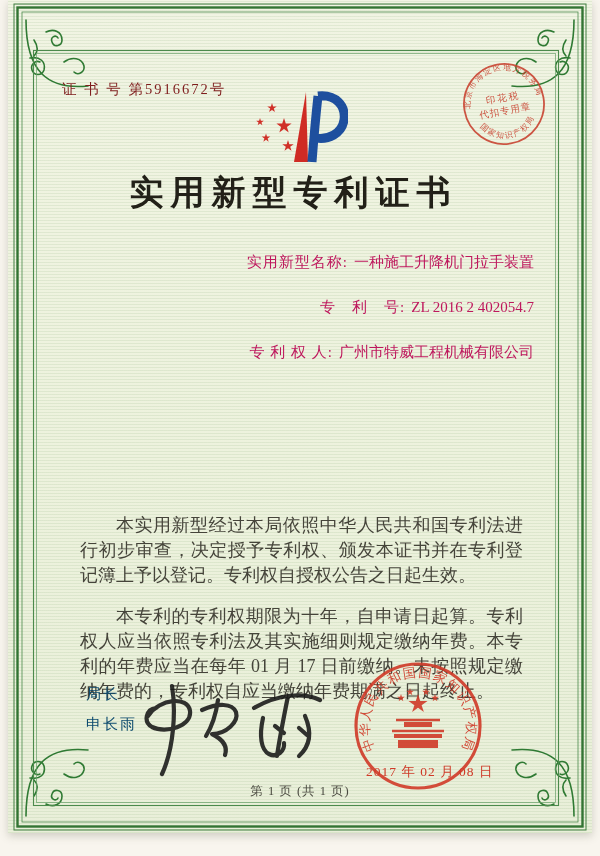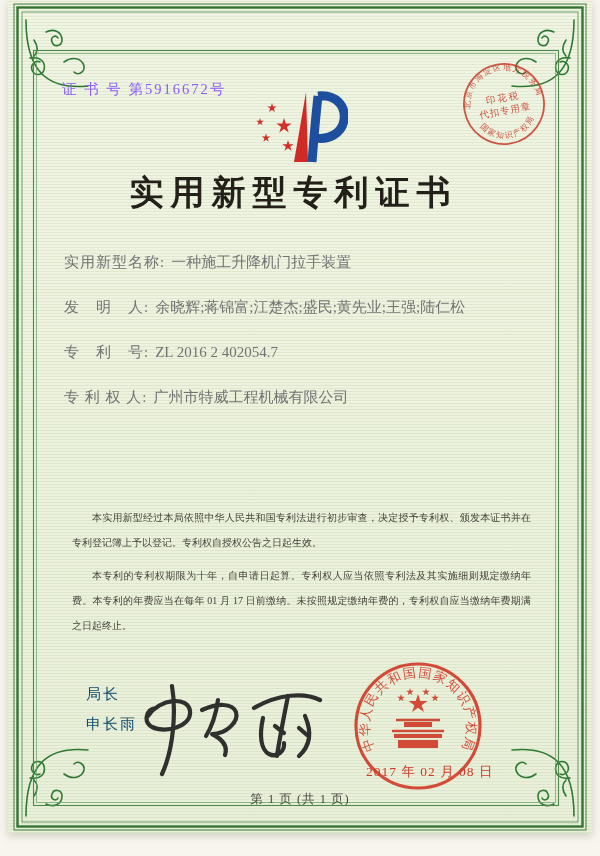--- a/index.html
+++ b/index.html
@@ -11,43 +11,43 @@
   .paper{
     position:absolute;left:8px;top:0;width:584px;height:833px;
     background:
       repeating-linear-gradient(0deg, rgba(125,165,110,0.14) 0 1px, rgba(0,0,0,0) 1px 3px),
       linear-gradient(180deg,#f1f4e3 0%,#edf2dd 55%,#e9efd9 100%);
     box-shadow:0 3px 8px rgba(90,90,70,0.25);
   }
   .border-svg{position:absolute;left:0;top:0;}
   .abs{position:absolute;}
   .cert-no{
-    left:62px;top:80px;font-size:14.5px;color:#8b5cf6;letter-spacing:2px;
+    left:62px;top:80px;font-size:14.5px;color:#7f1d1d;letter-spacing:2px;
   }
   .title{
     left:0;top:170px;width:580px;text-align:center;
     font-size:34px;font-weight:bold;color:#222018;letter-spacing:7px;padding-left:7px;
     box-sizing:border-box;
   }
   .fields{left:64px;top:252px;width:470px;}
-  .frow{font-size:15px;color:#737373;line-height:20px;margin-bottom:25px;white-space:nowrap;}
+  .frow{font-size:15px;color:#be185d;line-height:20px;margin-bottom:25px;white-space:nowrap;text-align:right;}
   .frow .lbl{letter-spacing:1px;}
   .frow .val{margin-left:6px;}
   .paras{left:64px;top:497px;width:475px;}
   .paras p{
-    margin:8px;font-size:10px;line-height:25px;color:#45443a;
+    margin:16px;font-size:18px;line-height:25px;color:#45443a;
     text-indent:2em;text-align:justify;
   }
   .signoff{left:86px;top:679px;font-family:Liberation Sans, sans-serif;
     font-size:15px;color:#0c4a6e;line-height:30px;letter-spacing:2px;}
   .seal-date{
     left:366px;top:763px;font-size:13.5px;color:#cf3a28;letter-spacing:1px;white-space:nowrap;
   }
   .footer{
-    left:0;top:783px;width:600px;text-align:center;font-size:12.5px;color:#4a4a40;letter-spacing:1px;margin-top:8px;
+    left:0;top:783px;width:600px;text-align:center;font-size:12.5px;color:#4a4a40;letter-spacing:1px;
   }
   .green-stroke{stroke:#2f7a33;fill:none;stroke-linecap:round;stroke-linejoin:round;}
 </style>
 </head>
 <body>
 
 <div class="paper"></div>
 
 <svg class="border-svg" width="600" height="856" viewBox="0 0 600 856">
   <defs>
@@ -104,23 +104,20 @@
   <path d="M64,76 C66,50 68,28 70,10 M70,10 C88,8 98,20 96,34 C94,48 80,54 68,52" fill="none" stroke="#1e4f9e" stroke-width="9" stroke-linecap="butt"></path>
 </svg>
 
 <div class="abs title">实用新型专利证书</div>
 
 <div class="abs fields">
   <div class="frow">
     <span class="lbl">实用新型名称:</span><span class="val">一种施工升降机门拉手装置</span>
   </div>
   <div class="frow">
-    <span class="lbl">发　明　人:</span><span class="val">余晓辉;蒋锦富;江楚杰;盛民;黄先业;王强;陆仁松</span>
-  </div>
-  <div class="frow">
     <span class="lbl">专　利　号:</span><span class="val">ZL 2016 2 402054.7</span>
   </div>
   <div class="frow">
     <span class="lbl">专 利 权 人:</span><span class="val">广州市特威工程机械有限公司</span>
   </div>
 </div>
 
 <div class="abs paras">
   <p>本实用新型经过本局依照中华人民共和国专利法进行初步审查，决定授予专利权、颁发本证书并在专利登记簿上予以登记。专利权自授权公告之日起生效。</p>
   <p>本专利的专利权期限为十年，自申请日起算。专利权人应当依照专利法及其实施细则规定缴纳年费。本专利的年费应当在每年 01 月 17 日前缴纳。未按照规定缴纳年费的，专利权自应当缴纳年费期满之日起终止。</p>

